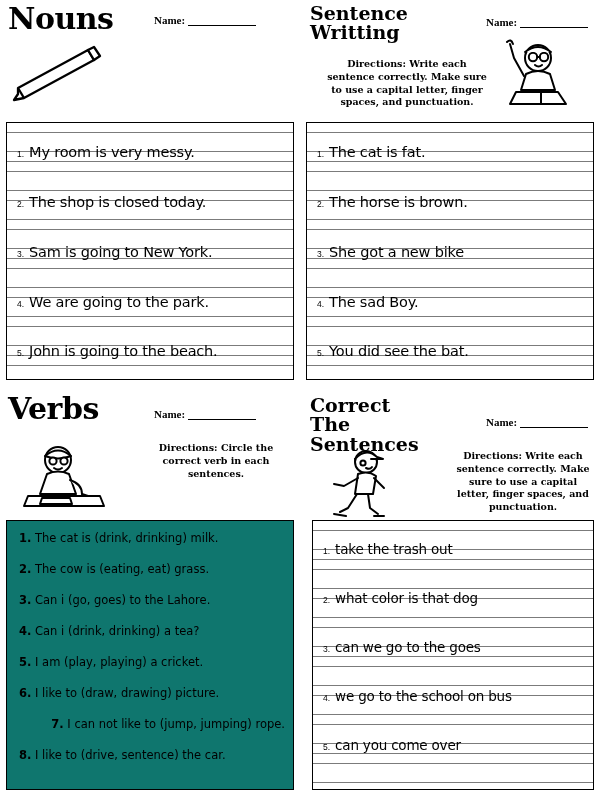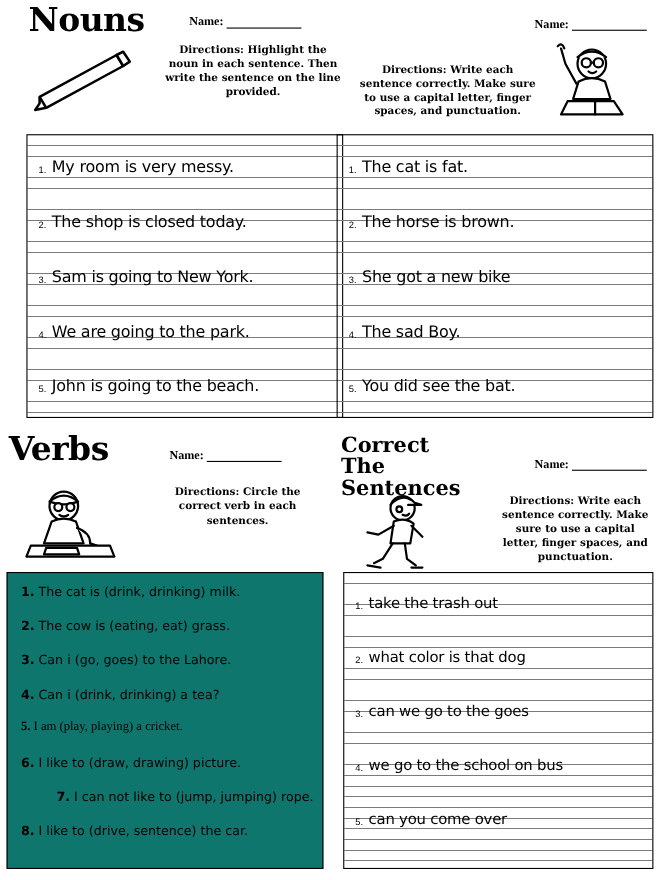--- a/index.html
+++ b/index.html
@@ -18,21 +18,21 @@
     position: relative;
     width: 600px;
     height: 800px;
   }
 
   
   .quad {
     position: absolute;
     box-sizing: border-box;
   }
-  #quad-nouns   { left: 20px;   top: 2px;   width: 296px; height: 382px; }
+  #quad-nouns   { left: 2px;   top: 2px;   width: 296px; height: 382px; }
   #quad-sent    { left: 302px; top: 2px;   width: 296px; height: 382px; }
   #quad-verbs   { left: 2px;   top: 392px; width: 296px; height: 406px; }
   #quad-correct { left: 302px; top: 392px; width: 296px; height: 406px; }
 
   
   .head {
     position: relative;
     height: 118px;
   }
   .title {
@@ -134,21 +134,20 @@
 <body>
 
 <div class="page">
 
   <div class="quad" id="quad-nouns">
     <div class="head">
       <div class="title title-big" style="position:absolute; left:6px; top:2px;">Nouns</div>
       <div class="name-line" style="position:absolute; left:152px; top:12px;">
         <span>Name:</span><span class="name-rule"></span>
       </div>
-      <div class="directions" style="position:absolute; left:130px; top:38px; width:160px;">Directions: Highlight the noun in each sentence. Then write the sentence on the line provided.</div>
 
       <svg class="art" style="left:6px; top:40px;" width="96" height="62" viewBox="0 0 96 62">
         <g fill="#fff" stroke="#000" stroke-width="2.3" stroke-linejoin="round">
           <path d="M10 52 L6 58 L16 56 L86 18 L80 8 L10 46 Z"></path>
           <path d="M80 8 L86 18 L92 14 L86 5 Z"></path>
           <path d="M10 46 L16 56"></path>
         </g>
       </svg>
     </div>
 
@@ -171,20 +170,21 @@
       </div>
       <div class="answer" style="top:221px;">
         <span class="num">5.</span>
         <span class="htext">John is going to the beach.</span>
       </div>
     </div>
   </div>
 
   <div class="quad" id="quad-sent">
     <div class="head">
+      <div class="title title-mid" style="position:absolute; left:8px; top:2px; width:110px;">Sentence Writting</div>
       <div class="name-line" style="position:absolute; left:184px; top:14px;">
         <span>Name:</span><span class="name-rule"></span>
       </div>
       <div class="directions" style="position:absolute; left:20px; top:56px; width:170px;">Directions: Write each sentence correctly. Make sure to use a capital letter, finger spaces, and punctuation.</div>
 
       <svg class="art" style="left:196px; top:34px;" width="78" height="72" viewBox="0 0 78 72">
         <g fill="#fff" stroke="#000" stroke-width="2" stroke-linejoin="round" stroke-linecap="round">
           <circle cx="40" cy="22" r="13"></circle>
           <circle cx="35" cy="21" r="4.2"></circle>
           <circle cx="46" cy="21" r="4.2"></circle>
@@ -246,21 +246,21 @@
           <path d="M24 58 L52 58 L54 64 L22 64 Z"></path>
         </g>
       </svg>
     </div>
 
     <div class="plain-box" style="left:4px; top:128px; width:288px; height:270px;">
       <div class="vitem" style="top:10px;"><b>1.</b> <span>The cat is (drink, drinking) milk.</span></div>
       <div class="vitem" style="top:41px;"><b>2.</b> <span>The cow is (eating, eat) grass.</span></div>
       <div class="vitem" style="top:72px;"><b>3.</b> <span>Can i (go, goes) to the Lahore.</span></div>
       <div class="vitem" style="top:103px;"><b>4.</b> <span>Can i (drink, drinking) a tea?</span></div>
-      <div class="vitem" style="top:134px;font-family:Liberation Serif, serif;"><b>5.</b> <span>I am (play, playing) a cricket.</span></div>
+      <div class="vitem" style="top:134px;"><b>5.</b> <span>I am (play, playing) a cricket.</span></div>
       <div class="vitem" style="top:165px;"><b>6.</b> <span>I like to (draw, drawing) picture.</span></div>
       <div class="vitem" style="top:196px;text-align:right;"><b>7.</b> <span>I can not like to (jump, jumping) rope.</span></div>
       <div class="vitem" style="top:227px;"><b>8.</b> <span>I like to (drive, sentence) the car.</span></div>
     </div>
   </div>
 
   <div class="quad" id="quad-correct">
     <div class="head">
       <div class="title title-mid" style="position:absolute; left:8px; top:4px; width:120px;">Correct The Sentences</div>
       <div class="name-line" style="position:absolute; left:184px; top:24px;">

